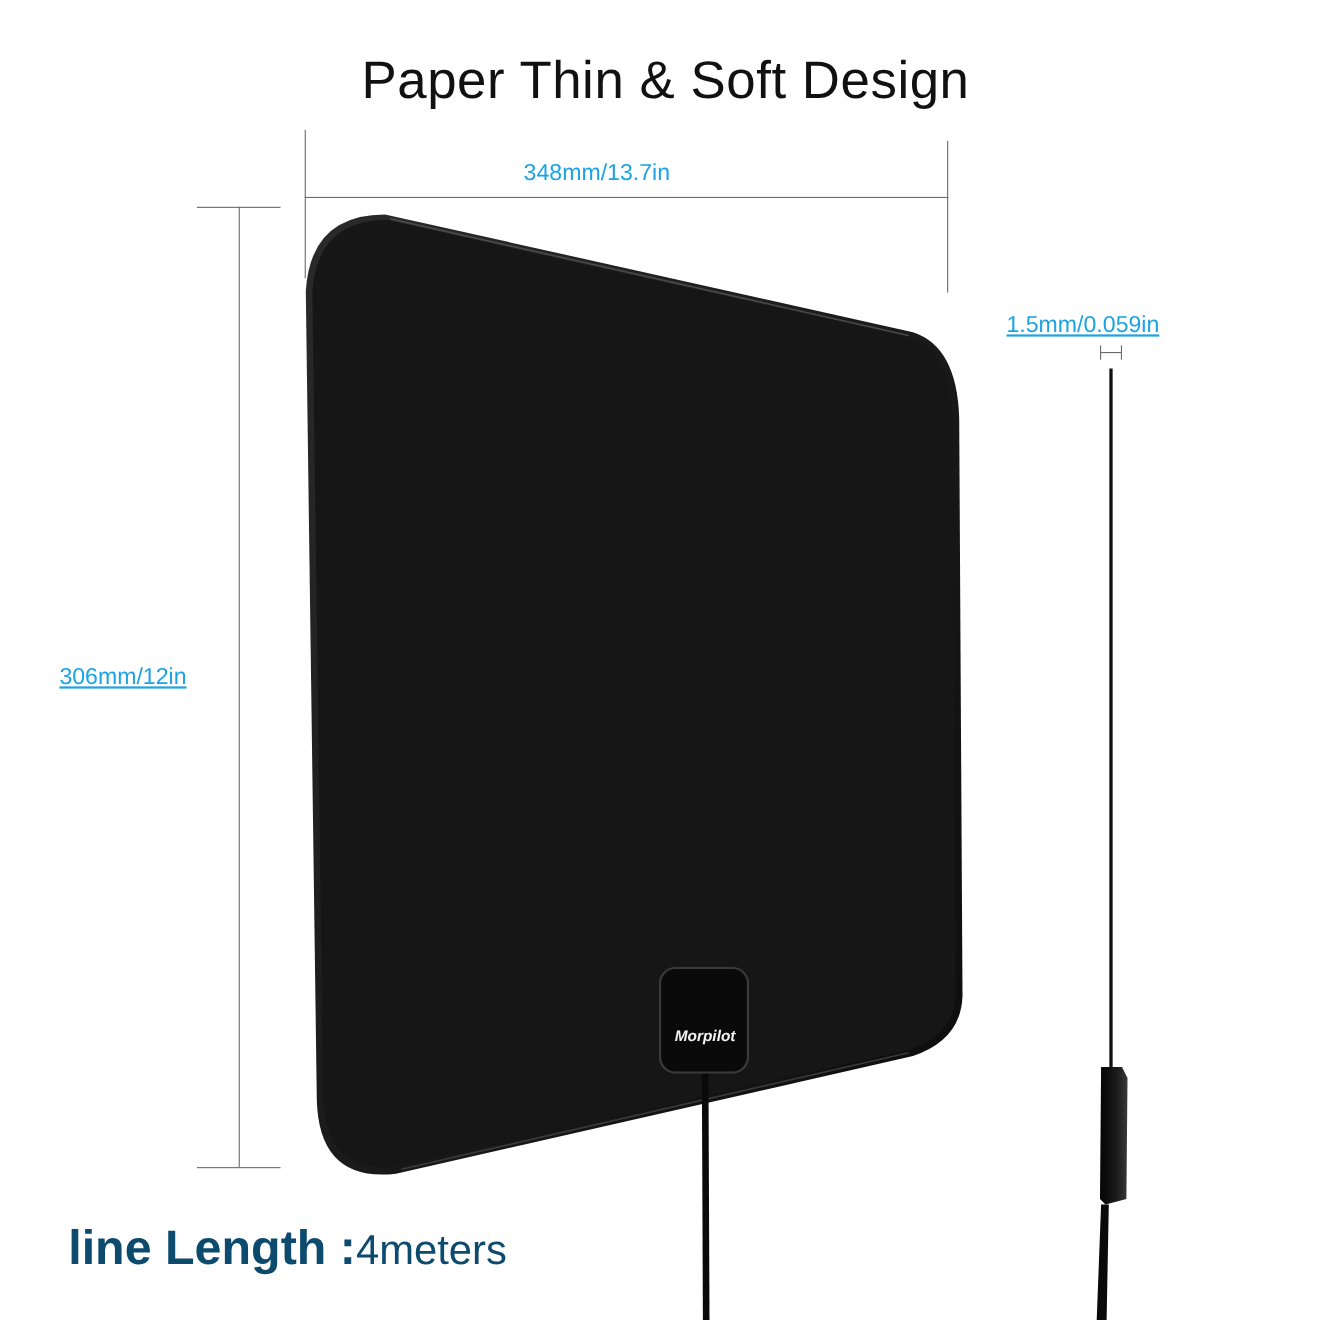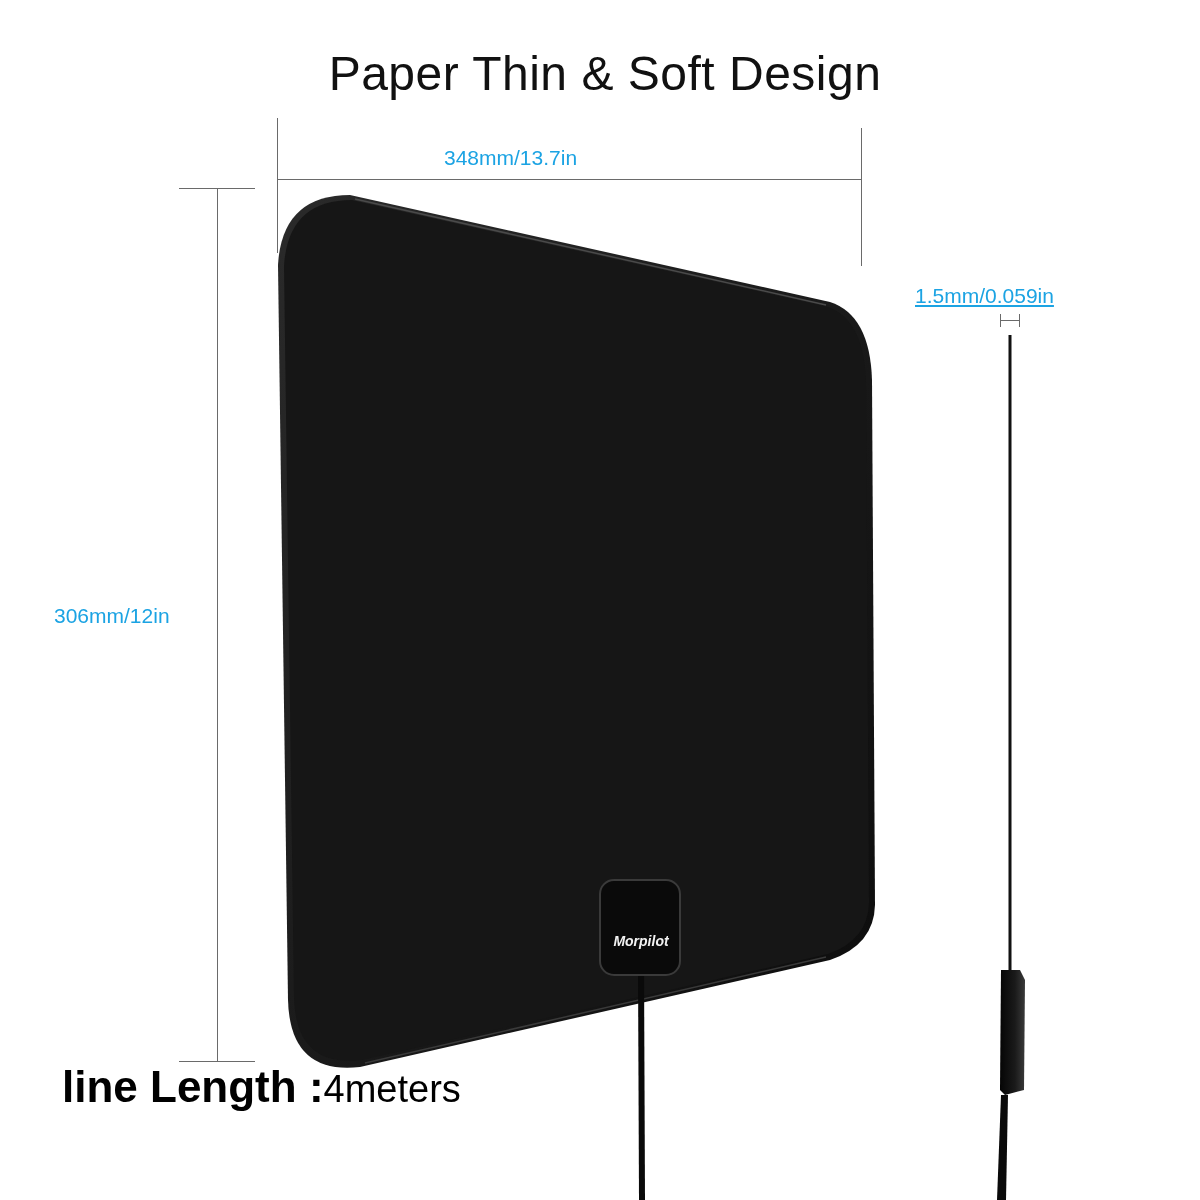--- a/index.html
+++ b/index.html
@@ -1,39 +1,39 @@
 <!DOCTYPE html>
 <html><head>
 <meta charset="utf-8">
 <style>
   html, body { margin: 0; padding: 0; background: #ffffff; }
   body { width: 1200px; height: 1200px; position: relative; overflow: hidden; font-family: "Liberation Sans", "DejaVu Sans", sans-serif; }
   .abs { position: absolute; }
   .title { left: 0; width: 1210px; top: 46px; text-align: center; font-size: 48px; color: #111; letter-spacing: 0.5px; }
   .dim-label { color: #1ba3e3; font-size: 21px; }
   .dim-line { background: #6a6a6a; }
-  .bottom-label { left: 62px; top: 1062px; font-size: 44px; color: #000000; }
+  .bottom-label { left: 62px; top: 1110px; font-size: 44px; color: #0c4a6e; }
   .bottom-label .k { font-weight: bold; }
   .bottom-label .v { font-weight: normal; font-size: 38px; }
   svg { position: absolute; left: 0; top: 0; }
 </style>
 </head>
 <body>
 
 <div class="abs title">Paper Thin &amp; Soft Design</div>
 
 <div class="abs dim-line" style="left:277px; top:179px; width:585px; height:1px;"></div>
 <div class="abs dim-line" style="left:277px; top:118px; width:1px; height:135px;"></div>
 <div class="abs dim-line" style="left:861px; top:128px; width:1px; height:138px;"></div>
-<div class="abs dim-label" style="left:444px; top:146px;">348mm/13.7in</div>
+<div class="abs dim-label" style="left:476px; top:146px;">348mm/13.7in</div>
 
 <div class="abs dim-line" style="left:179px; top:188px; width:76px; height:1px;"></div>
 <div class="abs dim-line" style="left:217px; top:188px; width:1px; height:873px;"></div>
 <div class="abs dim-line" style="left:179px; top:1061px; width:76px; height:1px;"></div>
-<div class="abs dim-label" style="left:54px; top:604px;">306mm/12in</div>
+<div class="abs dim-label" style="left:54px; top:604px;text-decoration:underline;">306mm/12in</div>
 
 <div class="abs dim-label" style="left:915px; top:284px;text-decoration:underline;">1.5mm/0.059in</div>
 <div class="abs dim-line" style="left:1000px; top:320px; width:20px; height:1px;"></div>
 <div class="abs dim-line" style="left:1000px; top:314px; width:1px; height:13px;"></div>
 <div class="abs dim-line" style="left:1019px; top:314px; width:1px; height:13px;"></div>
 
 <svg width="1200" height="1200" viewBox="0 0 1200 1200">
   <defs>
     <linearGradient id="edge" x1="0" y1="0" x2="1" y2="1">
       <stop offset="0" stop-color="#2a2a2a"></stop>

